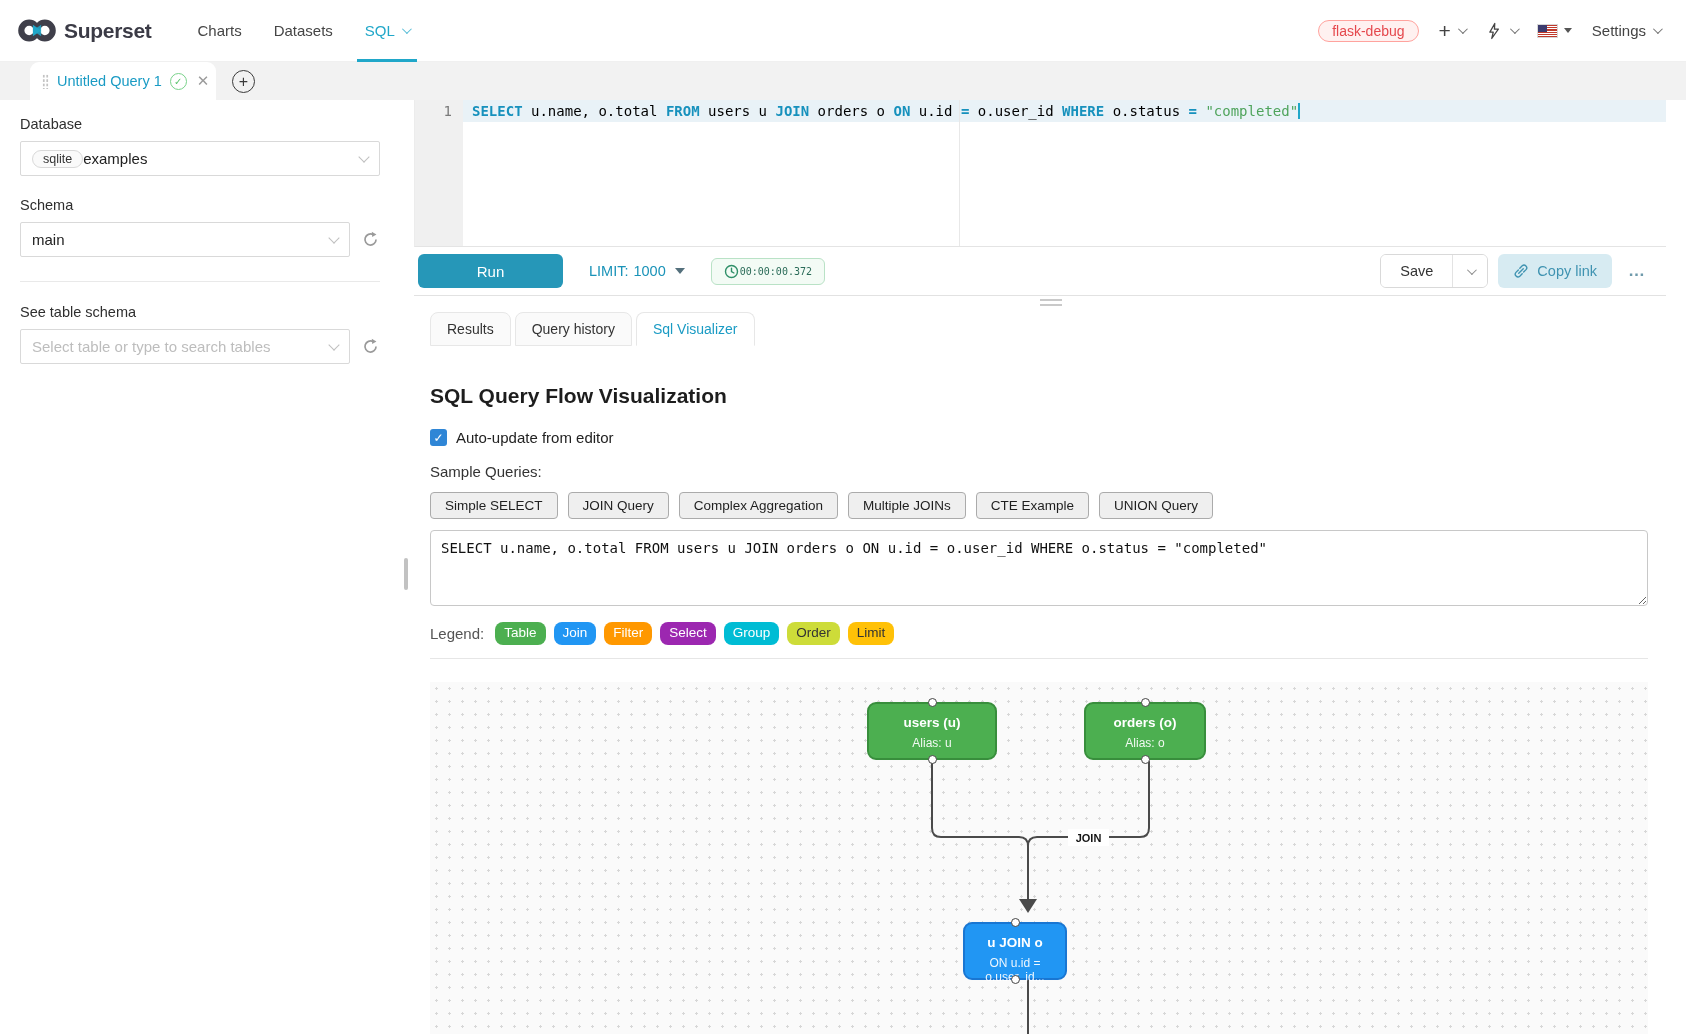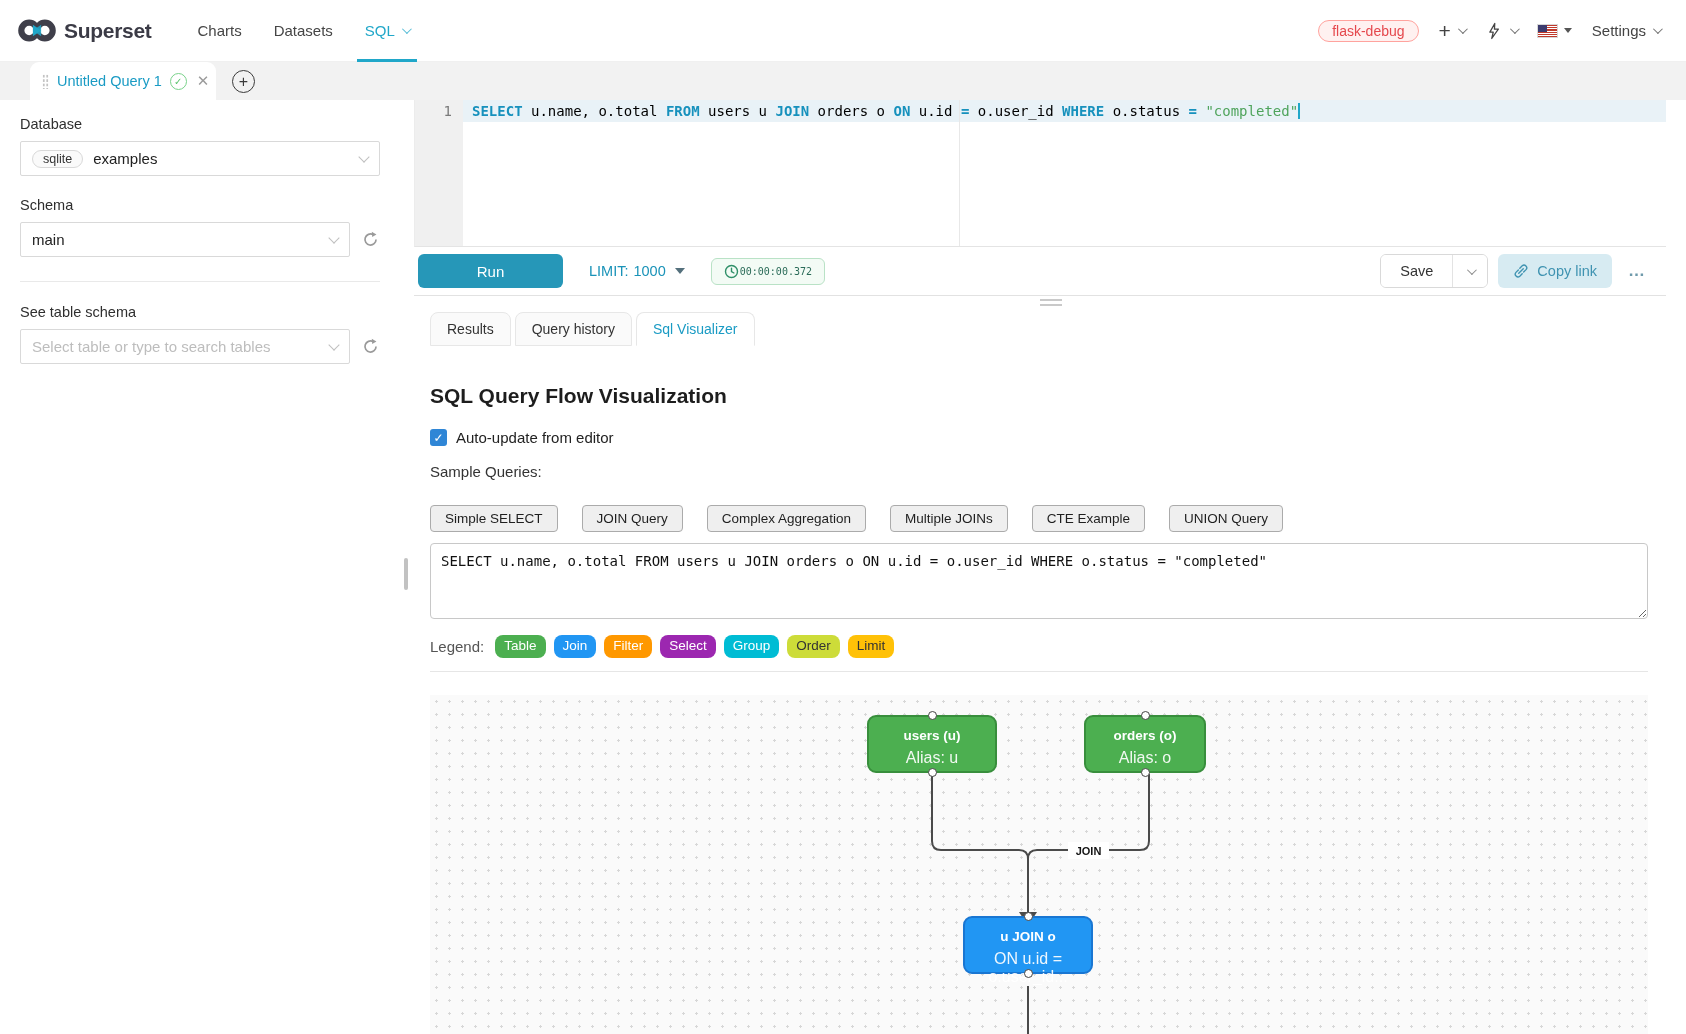--- a/index.html
+++ b/index.html
@@ -34,21 +34,21 @@
   .drag-dots { width:7px; height:15px; background-image:radial-gradient(#c3c3c3 1.1px, transparent 1.2px); background-size:3.5px 4.4px; flex:none; }
   .qtab-label { color:#1a9bc4; font-size:14.5px; white-space:nowrap; }
   .check-circle { width:17px; height:17px; border:1.5px solid #79d28a; border-radius:50%; color:#5bc46f; font-size:10px; display:flex; align-items:center; justify-content:center; flex:none; }
   .tab-close { color:#9b9b9b; font-size:15px; margin-left:2px; cursor:pointer; }
   .newtab-btn { margin-left:16px; margin-bottom:7px; width:23px; height:23px; border:1.6px solid #3a3a3a; border-radius:50%; color:#3a3a3a; font-size:16px; line-height:1; display:flex; align-items:center; justify-content:center; cursor:pointer; background:transparent; }
 
   
   .sidebar { position:absolute; top:100px; left:0; width:402px; bottom:0; background:#fff; padding:16px 22px 0 20px; }
   .fld-label { font-size:14.5px; color:#2f2f2f; margin-bottom:9px; }
   .sel-row { display:flex; align-items:center; gap:10px; margin-bottom:0; }
-  .sel-box { flex:1; height:35px; border:1px solid #d9d9d9; border-radius:2px; display:flex; align-items:center; padding:0 11px; gap:10px; background:#fff; cursor:pointer; }
+  .sel-box { flex:1; height:35px; border:1px solid #d9d9d9; border-radius:2px; display:flex; align-items:center; padding:0 11px; background:#fff; cursor:pointer; }
   .sel-box .sel-value { font-size:15px; color:#222; flex:1; white-space:nowrap; overflow:hidden; }
   .sel-box .placeholder { color:#bdbdbd; }
   .sel-chev { width:8px; height:8px; border-right:1.5px solid #bfbfbf; border-bottom:1.5px solid #bfbfbf; transform:rotate(45deg); flex:none; margin-top:-4px; }
   .engine-tag { border:1px solid #d9d9d9; background:#fafafa; border-radius:11px; font-size:12.5px; color:#333; padding:1px 10px; flex:none; }
   .refresh-btn { width:20px; height:20px; flex:none; cursor:pointer; display:flex; align-items:center; justify-content:center; }
   .sb-divider { border-top:1px solid #e9e9e9; margin:24px 0 22px 0; }
   .gap18 { height:21px; }
 
   
   .vsplit-handle { position:absolute; left:404px; top:558px; width:4px; height:32px; background:#c2c2c2; border-radius:3px; cursor:col-resize; z-index:5; }
@@ -87,35 +87,35 @@
   
   .south { padding:16px 18px 0 16px; }
   .rtabs { display:flex; gap:4px; }
   .rtab { height:34px; display:flex; align-items:center; padding:0 16px; background:#fafafa; border:1px solid #e7e7e7; border-radius:8px 8px 0 0; font-size:14px; color:#333; cursor:pointer; }
   .rtab.active { background:#fff; color:#1a9bc4; border-bottom-color:#fff; }
   .viz-title { margin-top:38px; font-size:21px; font-weight:700; color:#1d1d1d; }
   .auto-row { margin-top:21px; display:flex; align-items:center; gap:9px; }
   .checkbox { width:17px; height:17px; background:#2f86d6; border-radius:3px; color:#fff; font-size:12px; display:flex; align-items:center; justify-content:center; cursor:pointer; flex:none; }
   .auto-label { font-size:15px; color:#222; }
   .samples-label { margin-top:17px; font-size:15px; color:#333; }
-  .sample-btns { margin-top:25px; display:flex; gap:24px; }
+  .sample-btns { margin-top:12px; display:flex; gap:10px; }
   .sample-btn { padding:5px 14px; font-size:13.5px; color:#1f1f1f; background:#efefef; border:1px solid #ababab; border-radius:4px; cursor:pointer; font-family:inherit; white-space:nowrap; }
   .sql-textarea { margin-top:11px; width:1218px; height:76px; border:1px solid #c8c8c8; border-radius:4px; padding:8px 10px; font-family:"DejaVu Sans Mono", monospace; font-size:14px; color:#111; resize:vertical; display:block; line-height:1.35; }
   .legend-row { margin-top:16px; display:flex; align-items:center; gap:8px; }
   .legend-label { font-size:15px; color:#555; margin-right:3px; }
   .lg-badge { padding:3px 9px; border-radius:8px; font-size:13.5px; line-height:1.25; }
   .viz-hr { margin-top:13px; border:none; border-top:1px solid #e6e6e6; width:1218px; }
 
   
   .flow { position:relative; margin-top:23px; width:1218px; height:358px; background-color:#fafafa;
     background-image:radial-gradient(circle, #d7d7d7 1.1px, transparent 1.3px); background-size:13px 13px; overflow:hidden; }
   .flow svg.edges { position:absolute; inset:0; }
   .fnode { position:absolute; border-radius:9px; text-align:center; color:#fff; cursor:grab; padding-top:11px; }
   .fnode-title { font-size:13.5px; font-weight:700; }
-  .fnode-sub { font-size:16px; margin-top:6px; color:rgba(255,255,255,0.92); }
+  .fnode-sub { font-size:12px; margin-top:6px; color:rgba(255,255,255,0.92); }
   .fnode.green { background:#4CAF50; border:2px solid #388E3C; }
   .fnode.blue  { background:#2196F3; border:2px solid #1976D2; }
   .handle { position:absolute; left:50%; width:9px; height:9px; margin-left:-4.5px; background:#fff; border:1.6px solid #444; border-radius:50%; }
   .handle.top { top:-6px; } .handle.bottom { bottom:-6px; }
   .edge-label-text { font-size:11px; font-weight:700; fill:#141414; text-anchor:middle; font-family:"Liberation Sans",sans-serif; }
 </style>
 </head>
 <body>
 
 <header class="topnav">
@@ -330,21 +330,21 @@
         <span class="handle bottom"></span>
       </div>
 
       <div class="fnode green" style="left:654px; top:20px; width:122px; height:58px;">
         <span class="handle top"></span>
         <div class="fnode-title">orders (o)</div>
         <div class="fnode-sub">Alias: o</div>
         <span class="handle bottom"></span>
       </div>
 
-      <div class="fnode blue" style="left:533px; top:221px; width:130px; height:58px;">
+      <div class="fnode blue" style="left:533px; top:240px; width:104px; height:58px;">
         <span class="handle top"></span>
         <div class="fnode-title">u JOIN o</div>
         <div class="fnode-sub">ON u.id = o.user_id...</div>
         <span class="handle bottom"></span>
       </div>
     </div>
   </section>
 </main>
 
 </body></html>

